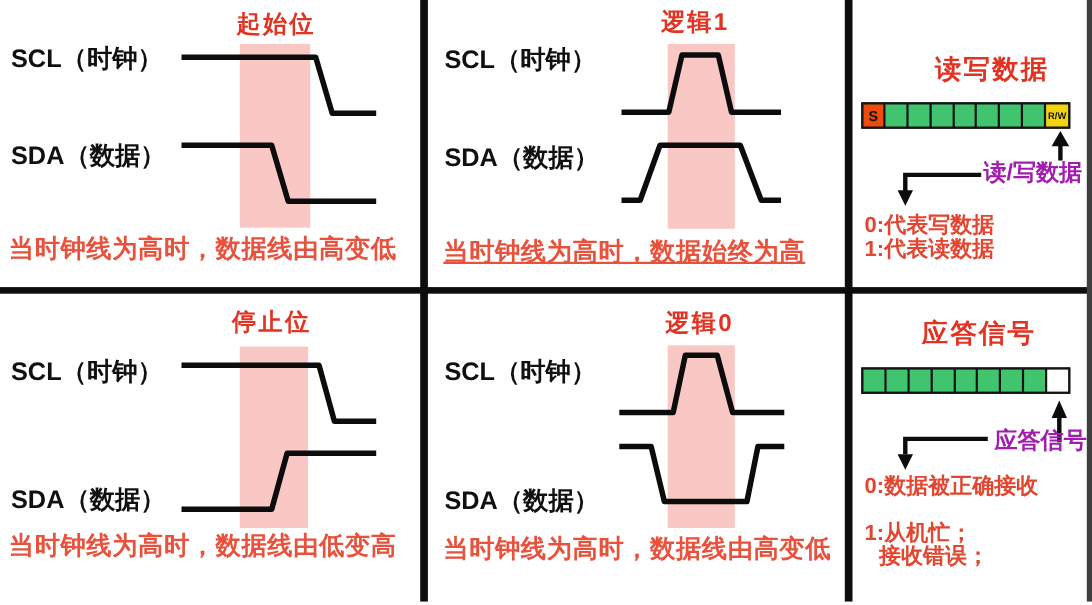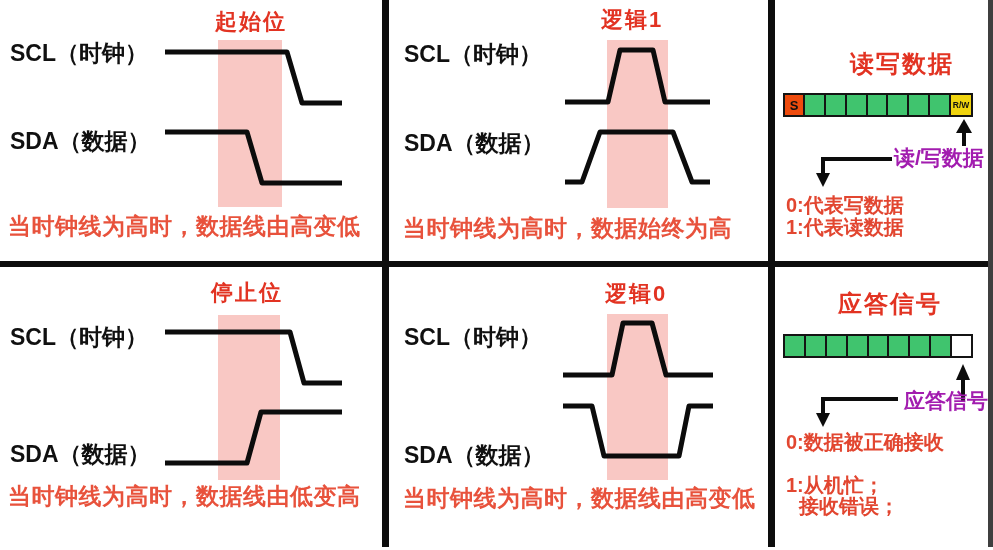--- a/index.html
+++ b/index.html
@@ -74,21 +74,21 @@
   </svg>
 
   <div class="txt panel-title" style="left:251px;top:10px;">起始位</div>
   <div class="txt sig-label" style="left:10px;top:41px;">SCL（时钟）</div>
   <div class="txt sig-label" style="left:10px;top:129px;">SDA（数据）</div>
   <div class="txt caption" style="left:8px;top:214px;">当时钟线为高时，数据线由高变低</div>
 
   <div class="txt panel-title" style="left:632px;top:8px;text-align:center;">逻辑1</div>
   <div class="txt sig-label" style="left:404px;top:42px;">SCL（时钟）</div>
   <div class="txt sig-label" style="left:404px;top:131px;">SDA（数据）</div>
-  <div class="txt caption" style="left:403px;top:216px;">当时钟线为高时，数据始终为高</div>
+  <div class="txt caption" style="left:403px;top:216px;text-decoration:underline;">当时钟线为高时，数据始终为高</div>
 
   <div class="txt panel-title" style="left:247px;top:281px;">停止位</div>
   <div class="txt sig-label" style="left:10px;top:325px;">SCL（时钟）</div>
   <div class="txt sig-label" style="left:10px;top:442px;">SDA（数据）</div>
   <div class="txt caption" style="left:8px;top:484px;">当时钟线为高时，数据线由低变高</div>
 
   <div class="txt panel-title" style="left:636px;top:282px;">逻辑0</div>
   <div class="txt sig-label" style="left:404px;top:325px;">SCL（时钟）</div>
   <div class="txt sig-label" style="left:404px;top:443px;">SDA（数据）</div>
   <div class="txt caption" style="left:403px;top:486px;">当时钟线为高时，数据线由高变低</div>

